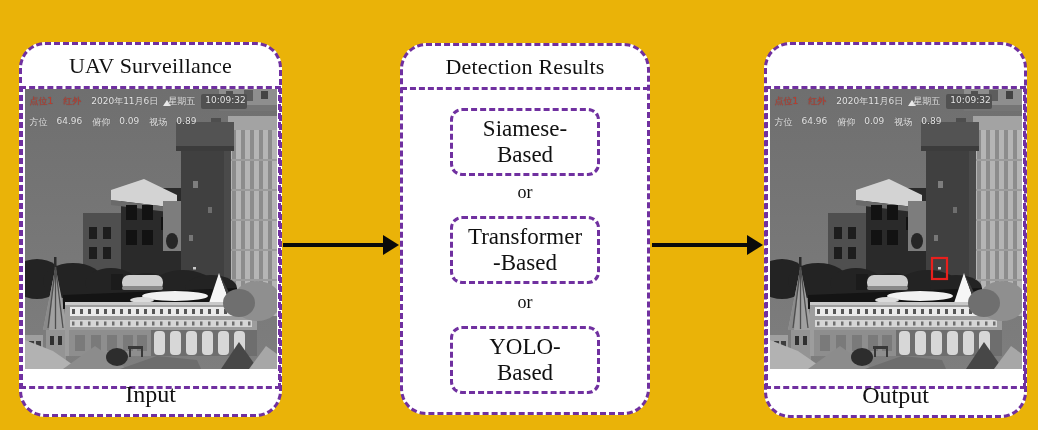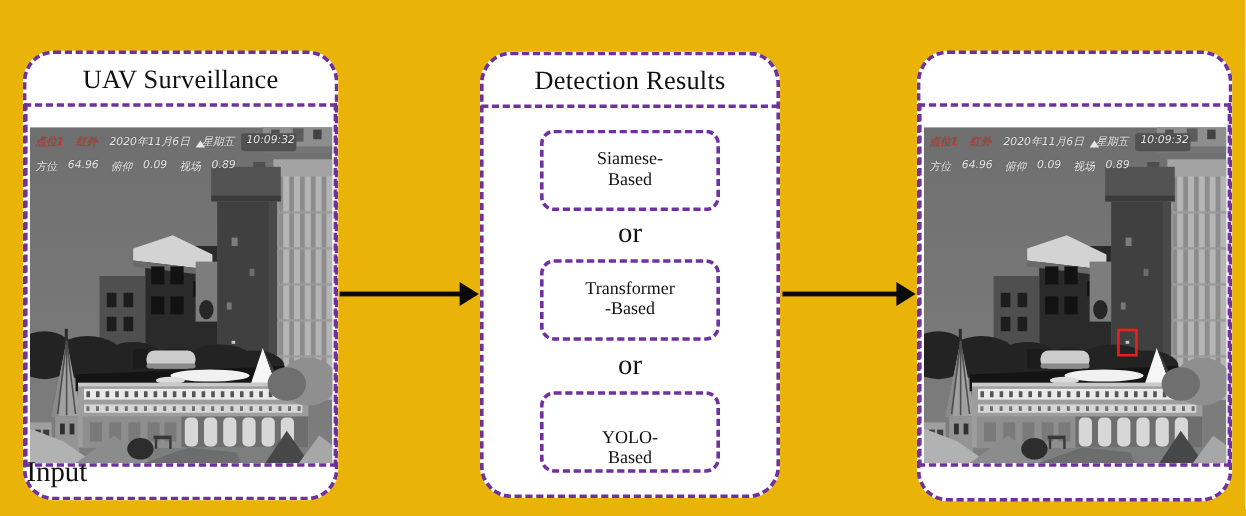--- a/index.html
+++ b/index.html
@@ -8,34 +8,34 @@
 
   
   .panel{position:absolute;border:3.5px dashed var(--purple,#7030a0);border-radius:26px;
          box-sizing:border-box;background:#fff;}
   #panel-input  {left:19px; top:42px; width:263px; height:375px;}
   #panel-network{left:400px;top:43px; width:250px; height:372px;}
   #panel-output {left:764px;top:42px; width:263px; height:376px;}
 
   .panel-title{position:absolute;top:8px;left:0;right:0;text-align:center;
                font-size:22px;letter-spacing:.2px;}
-  .caption{position:absolute;bottom:6px;left:0;right:0;font-size:24px;}
+  .caption{position:absolute;bottom:6px;left:0;right:0;text-align:center;font-size:24px;}
 
   .inner-frame{position:absolute;left:-2px;right:-2px;top:41px;height:303px;
                border:3px dashed var(--purple,#7030a0);box-sizing:border-box;
-               display:flex;align-items:flex-end;justify-content:center;font-style:italic;}
+               display:flex;align-items:flex-start;justify-content:center;}
 
   
   .net-sep{position:absolute;left:-2px;right:-2px;top:41px;border-top:3px dashed var(--purple,#7030a0);}
   .method-box{position:absolute;left:50%;transform:translateX(-50%);width:150px;height:68px;
               border:3px dashed var(--purple,#7030a0);border-radius:12px;box-sizing:border-box;
               display:flex;flex-direction:column;align-items:center;justify-content:center;
-              font-size:15px;line-height:1.15;text-align:center;background:#fff;}
-  #mb-0{top:62px;} #mb-1{top:170px;justify-content:center;} #mb-2{top:280px;justify-content:flex-end;}
-  .or{position:absolute;left:0;right:0;text-align:center;font-size:24px;}
+              font-size:23px;line-height:1.15;text-align:center;background:#fff;}
+  #mb-0{top:62px;} #mb-1{top:170px;justify-content:center;} #mb-2{top:280px;}
+  .or{position:absolute;left:0;right:0;text-align:center;font-size:18px;}
   #or-0{top:136px;} #or-1{top:246px;}
 
   
   .arrow{position:absolute;height:4px;background:var(--arrow,#0a0a0a);}
   .arrow::after{content:"";position:absolute;right:-15px;top:-8px;width:0;height:0;
                 border-left:16px solid var(--arrow,#0a0a0a);
                 border-top:10px solid transparent;border-bottom:10px solid transparent;}
   #arrow-1{left:283px;top:243px;width:101px;}
   #arrow-2{left:652px;top:243px;width:96px;}
 
@@ -264,15 +264,16 @@
               <span>0.09</span>
             </span>
             <span class="pair">
               <span>视场</span>
               <span>0.89</span>
             </span>
           </div>
         </div>
       </div>
     </div>
+    <div class="caption">Output</div>
   </div>
 
 </div>
 
 </body></html>

